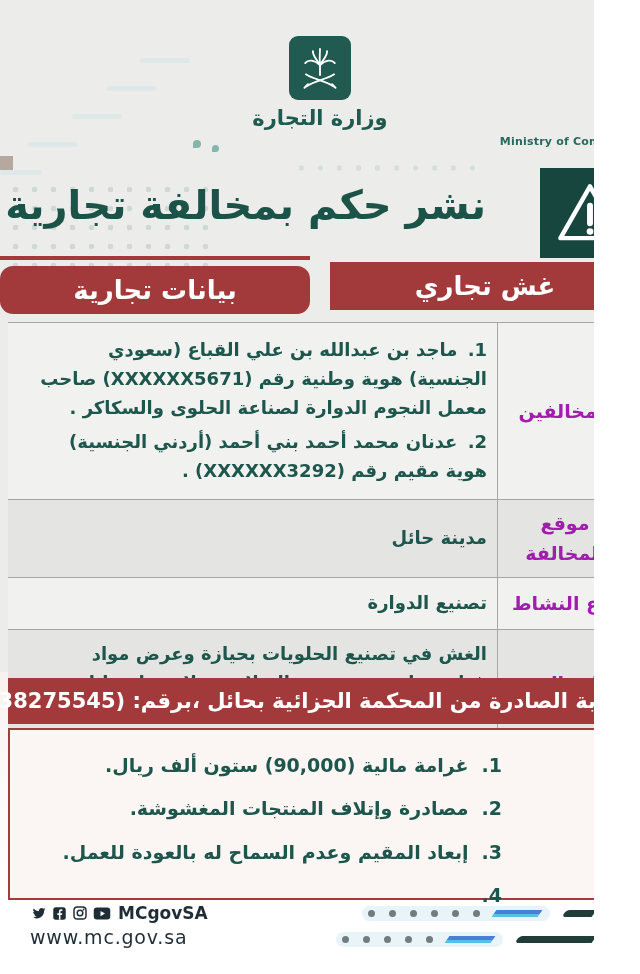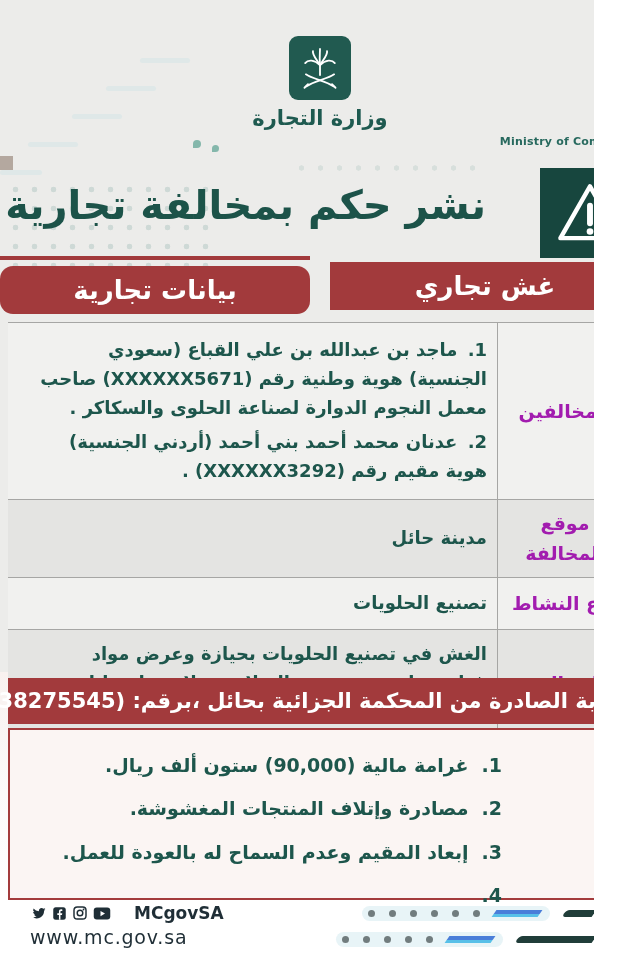--- a/index.html
+++ b/index.html
@@ -62,21 +62,21 @@
   .penalty-box{position:absolute;left:8px;top:728px;width:624px;height:172px;box-sizing:border-box;
     background:#fbf5f3;border:2px solid #a33b3c;direction:rtl;
     padding:20px 128px 0 16px;}
   .penalty-item{display:flex;gap:13px;align-items:baseline;margin-bottom:13px;
     font-size:19px;font-weight:bold;color:#1d564c;white-space:nowrap;line-height:1.6;}
   .pnum{flex:0 0 auto;}
   
   .social-row{position:absolute;left:30px;top:903px;display:flex;align-items:center;gap:5px;
     color:#1f2e36;}
   .social-row svg{display:block;}
-  .handle{font-size:17px;font-weight:bold;margin-right:4px;margin-left:18px;}
+  .handle{font-size:17px;font-weight:bold;margin-right:4px;margin-left:2px;}
   .website{position:absolute;left:30px;top:926px;font-size:19px;color:#1f2e36;letter-spacing:.8px;}
   .decor-row{position:absolute;right:0;display:flex;align-items:center;gap:14px;}
   .decor-row1{left:362px;top:906px;}
   .decor-row2{left:336px;top:932px;}
   .band{display:flex;align-items:center;gap:14px;background:#e8f4f7;border-radius:8px;
     padding:4px 10px 4px 6px;}
   .dot{width:7px;height:7px;border-radius:50%;background:#717c7e;flex:0 0 auto;}
   .blue-dash{width:46px;height:7px;transform:skewX(-35deg);flex:0 0 auto;
     background:linear-gradient(180deg,#4a7ed9 55%,#58c0e8 55%);}
   .dark-dash{flex:1;height:7px;border-radius:4px 0 0 4px;background:#203d39;transform:skewX(-35deg);transform-origin:right;}
@@ -140,21 +140,21 @@
       </div>
     </div>
 
     <div class="trow row-dark" style="min-height:77px;">
       <div class="tcell-label">موقع المخالفة</div>
       <div class="tcell-value">مدينة حائل</div>
     </div>
 
     <div class="trow row-light" style="min-height:51px;">
       <div class="tcell-label">نوع النشاط</div>
-      <div class="tcell-value">تصنيع الحلويات</div>
+      <div class="tcell-value">تصنيع الدوارة</div>
     </div>
 
     <div class="trow row-dark" style="min-height:77px;">
       <div class="tcell-label">المخالفة</div>
       <div class="tcell-value">الغش في تصنيع الحلويات بحيازة وعرض مواد غذائية فاسدة ومنتهية الصلاحية ولا تحمل بيانات تجارية</div>
     </div>
 
   </div>
 
   <div class="penalty-bar" dir="rtl">العقوبة الصادرة من المحكمة الجزائية بحائل ،برقم: (38275545)</div>

